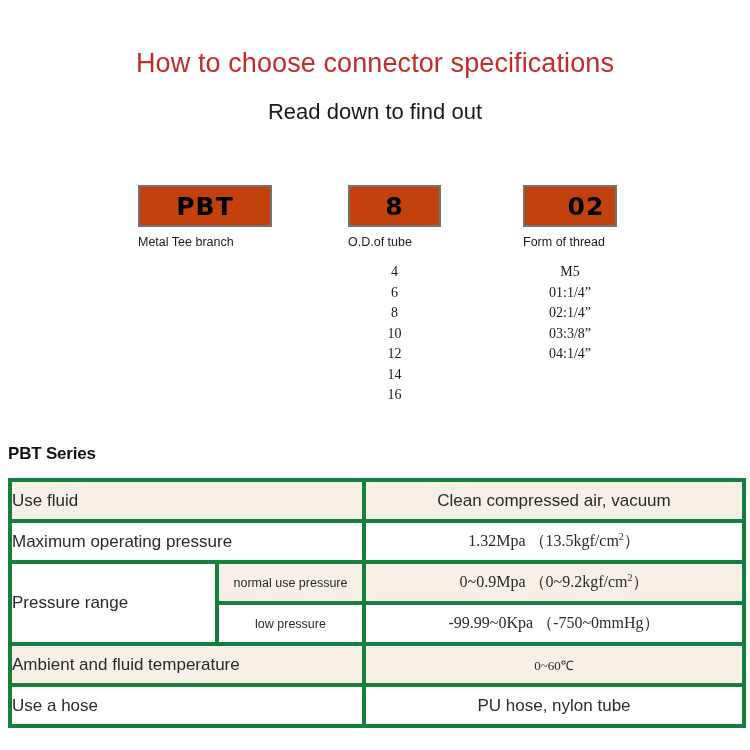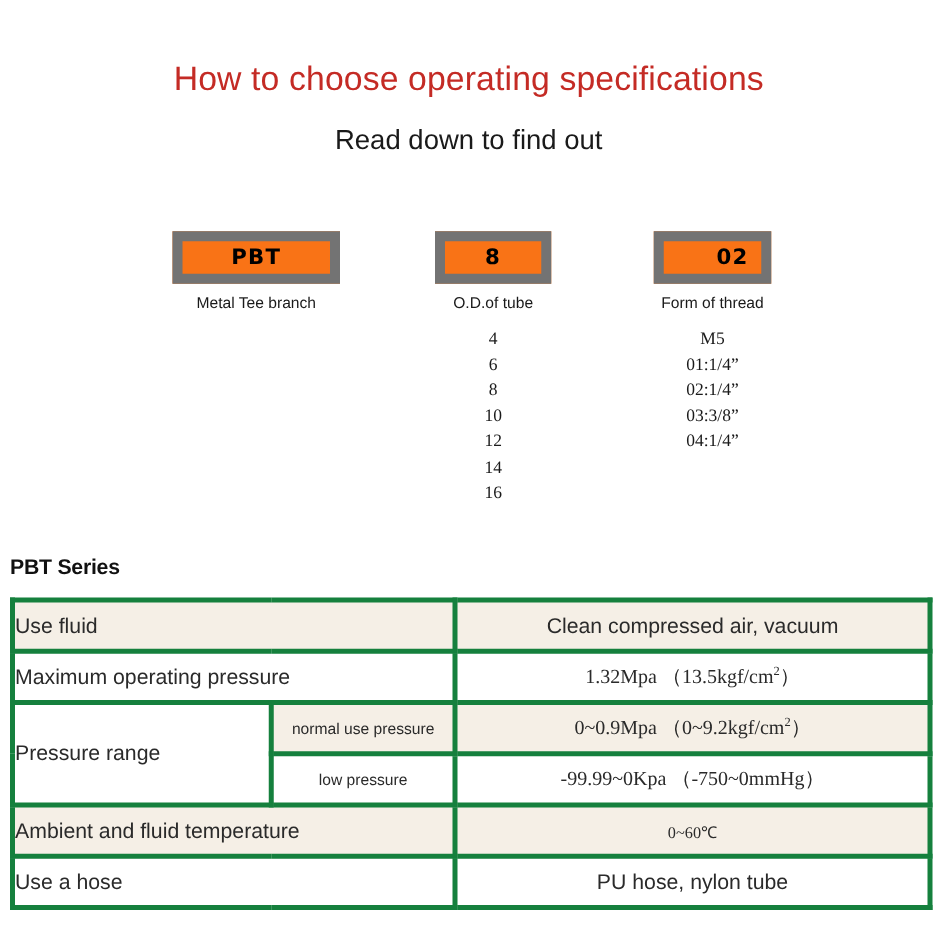--- a/index.html
+++ b/index.html
@@ -40,38 +40,38 @@
     color: #1a1a1a;
     white-space: nowrap;
   }
 
   
   .code-group {
     position: absolute;
     text-align: center;
   }
   .code-box {
-    border: 8px solid #737373;
-    background: #f97316;
+    border: 2px solid #737373;
+    background: #c2410c;
     box-sizing: border-box;
     display: flex;
     align-items: center;
     justify-content: center;
     font-weight: bold;
-    font-size: 17px;
+    font-size: 25px;
     letter-spacing: 1px;
     color: #000000;
     font-family: "DejaVu Sans", sans-serif;
   }
   .code-caption {
     margin-top: 8px;
     font-size: 12.5px;
     color: #1a1a1a;
     white-space: nowrap;
-    text-align: center;
+    text-align: left;
   }
   .option-list {
     margin-top: 13px;
     font-size: 14px;
     line-height: 20.5px;
     color: #1a1a1a;
     font-family: "Liberation Serif", serif;
     text-align: center;
   }
   .option-list div { white-space: nowrap; }
@@ -137,21 +137,21 @@
   }
   .small-val {
     font-size: 13px;
     font-family: "Liberation Serif", serif;
   }
   sup { font-size: 10px; vertical-align: super; line-height: 0; }
 </style>
 </head>
 <body>
 
-<div class="main-title">How to choose operating specifications</div>
+<div class="main-title">How to choose connector specifications</div>
 <div class="sub-title">Read down to find out</div>
 
 <div class="code-group" id="group-pbt">
   <div class="code-box">PBT</div>
   <div class="code-caption">Metal Tee branch</div>
 </div>
 
 <div class="code-group" id="group-od">
   <div class="code-box">8</div>
   <div class="code-caption">O.D.of tube</div>

